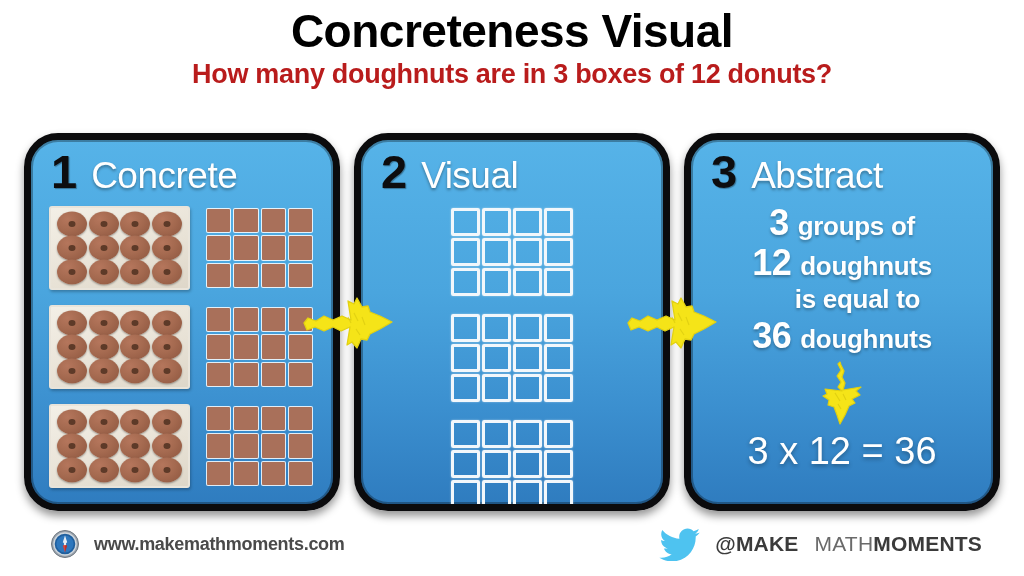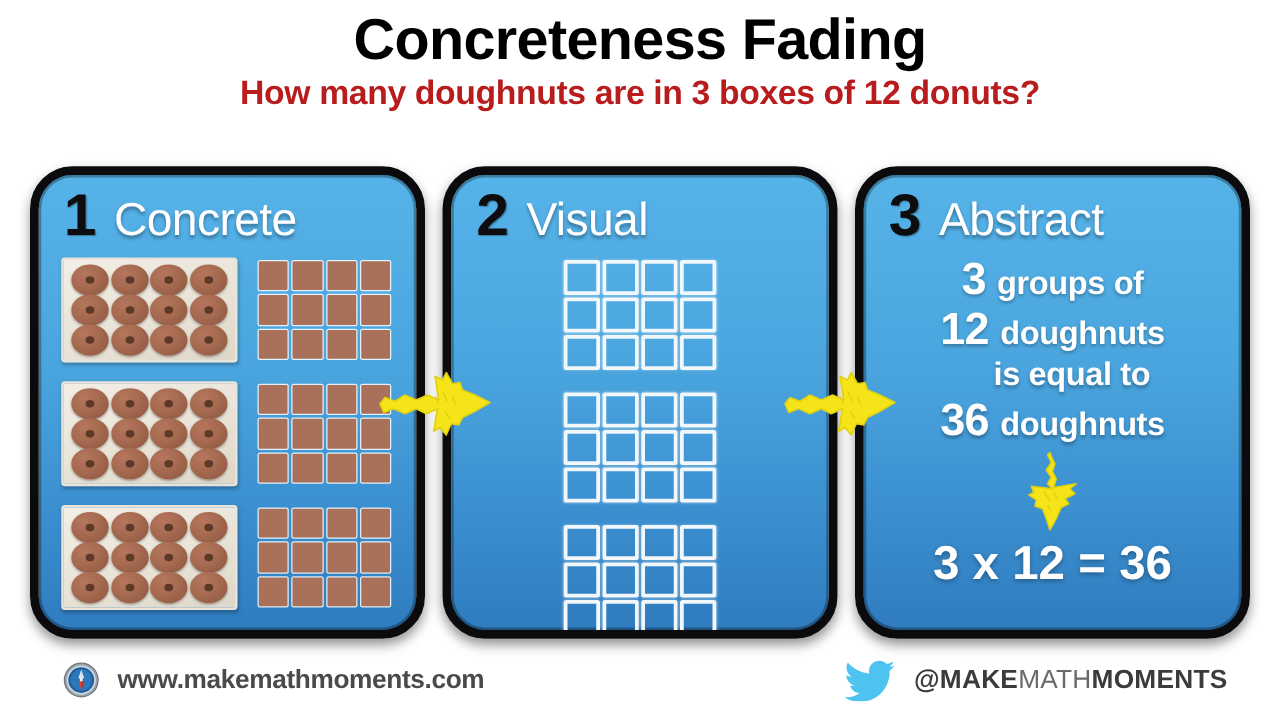--- a/index.html
+++ b/index.html
@@ -193,21 +193,21 @@
   .word-only {
     font-size: 26px;
     font-weight: bold;
     letter-spacing: -0.3px;
     text-shadow: 0 2px 3px rgba(0,0,0,0.30);
     margin-bottom: 2px;
     padding-left: 31px;
   }
   .equation {
     font-size: 38px;
-    font-weight: bold;
+    font-weight: normal;
     letter-spacing: 0px;
     text-shadow: 0 2px 4px rgba(0,0,0,0.32);
     margin-top: 4px;
   }
   .down-arrow-wrap {
     display: flex;
     justify-content: center;
     margin-top: 6px;
     margin-bottom: 2px;
   }
@@ -231,38 +231,38 @@
     left: 0;
     width: 1024px;
     height: 48px;
     display: flex;
     align-items: center;
     justify-content: space-between;
     padding: 0 42px 0 50px;
   }
   .foot-item { display: flex; align-items: center; gap: 14px; }
   .foot-text {
-    font-size: 21px;
+    font-size: 18px;
     font-weight: bold;
     color: #4a4a4a;
     letter-spacing: -0.3px;
   }
   .handle {
     font-size: 21px;
     color: #3b3b3b;
     letter-spacing: 0.2px;
   }
   .handle b { font-weight: bold; }
-  .handle span.light { font-weight: normal; color: #6a6a6a; }
+  .handle span.light { font-weight: normal; color: #6a6a6a; margin-left: 16px; }
 </style>
 </head>
 <body>
 
 <div class="header">
-  <div class="title">Concreteness Fading</div>
+  <div class="title">Concreteness Visual</div>
   <div class="subtitle">How many doughnuts are in 3 boxes of 12 donuts?</div>
 </div>
 
 <div class="panels">
 
   <div class="panel">
     <div class="panel-head">
       <div class="panel-num">1</div>
       <div class="panel-label">Concrete</div>
     </div>

